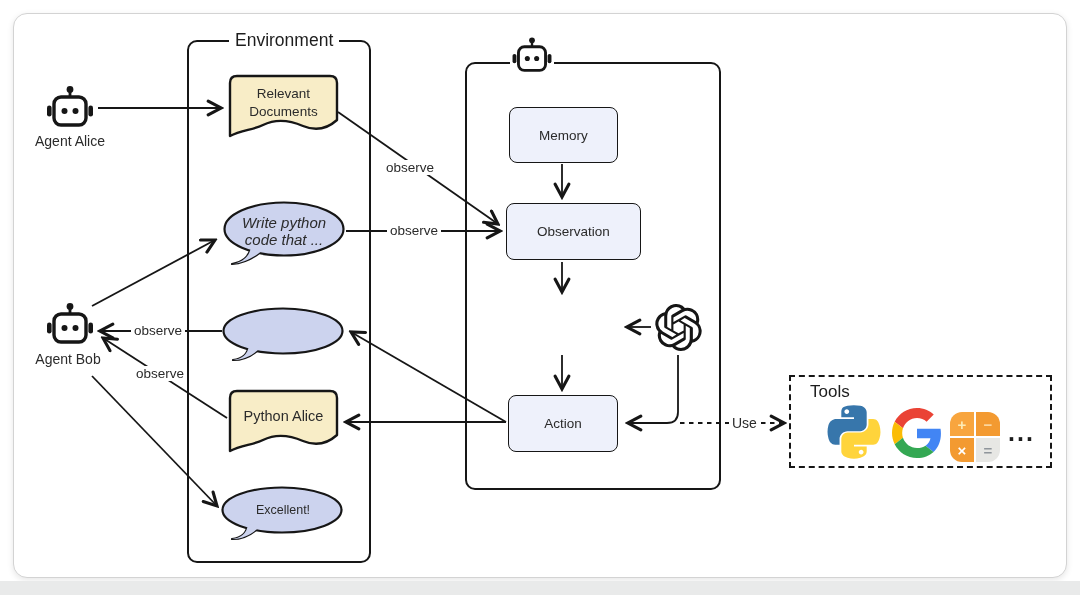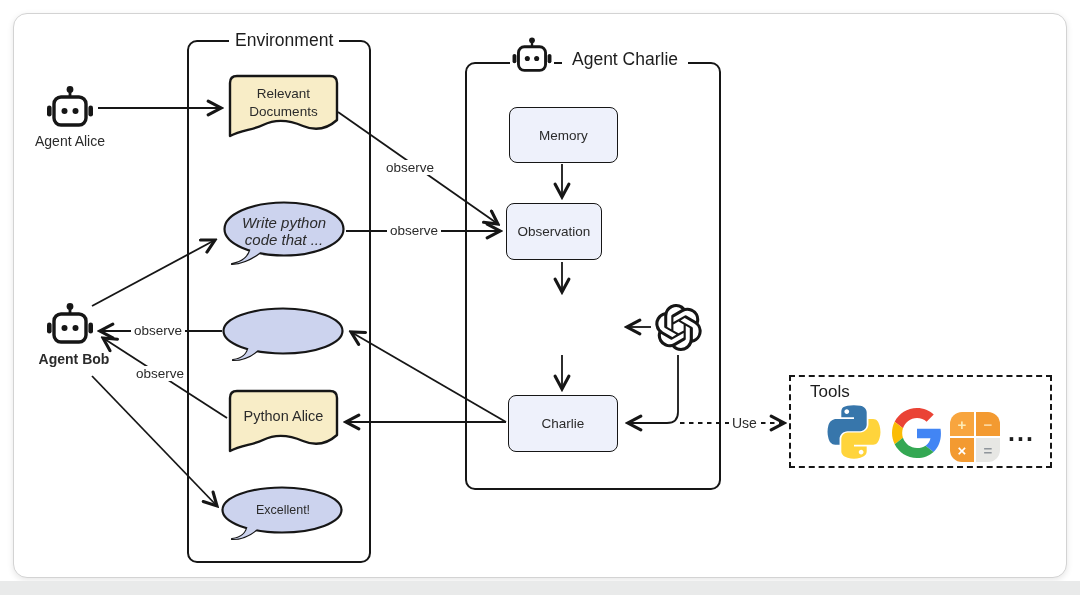--- a/index.html
+++ b/index.html
@@ -83,31 +83,30 @@
     <svg width="44" height="42" viewBox="0 0 52 46">
       <circle cx="26" cy="4.5" r="3.4" fill="#161616"></circle>
       <rect x="24.6" y="6.5" width="2.8" height="6" fill="#161616"></rect>
       <rect x="10" y="12" width="32" height="28" rx="7" fill="#fff" stroke="#161616" stroke-width="3.4"></rect>
       <circle cx="20.5" cy="26" r="3" fill="#161616"></circle>
       <circle cx="31.5" cy="26" r="3" fill="#161616"></circle>
       <rect x="3" y="20.5" width="4.6" height="11" rx="2.3" fill="#161616"></rect>
       <rect x="44.4" y="20.5" width="4.6" height="11" rx="2.3" fill="#161616"></rect>
     </svg>
   </div>
-  <div class="group-title" style="left:562px;top:49px;padding:0 10px;">Agent Charlie</div>
   <div class="group-title" style="left:804px;top:382px;background:transparent;font-size:17px;">Tools</div>
 
   <div class="process" style="left:509px;top:107px;width:109px;height:56px;">
       <span>Memory</span>
     </div>
-  <div class="process" style="left:506px;top:203px;width:96px;height:57px;">
+  <div class="process" style="left:506px;top:203px;width:135px;height:57px;">
       <span>Observation</span>
     </div>
   <div class="process" style="left:508px;top:395px;width:110px;height:57px;">
-      <span>Charlie</span>
+      <span>Action</span>
     </div>
 
   <div class="shape" style="left:227px;top:73px;">
     <svg width="113" height="70" viewBox="0 0 113 70">
       <path d="M10 3 H103 Q110 3 110 10 V47 C100 56 88 58 76 53 C60 46 48 46 36 52 C26 57 14 57 3 63 V10 Q3 3 10 3 Z" style="fill:var(--document-fill,#f8edc7)" stroke="#161616" stroke-width="2.4" stroke-linejoin="round"></path>
     </svg>
   </div>
   <div class="doc-text" style="left:227px;top:85px;width:113px;text-align:center;">
     <div>Relevant</div>
     <div>Documents</div>
@@ -166,21 +165,21 @@
     <svg width="52" height="46" viewBox="0 0 52 46">
       <circle cx="26" cy="4.5" r="3.4" fill="#161616"></circle>
       <rect x="24.6" y="6.5" width="2.8" height="6" fill="#161616"></rect>
       <rect x="10" y="12" width="32" height="28" rx="7" fill="#fff" stroke="#161616" stroke-width="3.4"></rect>
       <circle cx="20.5" cy="26" r="3" fill="#161616"></circle>
       <circle cx="31.5" cy="26" r="3" fill="#161616"></circle>
       <rect x="3" y="20.5" width="4.6" height="11" rx="2.3" fill="#161616"></rect>
       <rect x="44.4" y="20.5" width="4.6" height="11" rx="2.3" fill="#161616"></rect>
     </svg>
   </div>
-  <div class="agent-label" style="left:24px;top:351px;width:100px;font-weight:bold;">Agent Bob</div>
+  <div class="agent-label" style="left:18px;top:351px;width:100px;">Agent Bob</div>
 
   <div class="shape" style="left:655px;top:304px;background:#fff;">
     <svg width="47" height="47" viewBox="0 0 24 24">
       <path fill="#161616" d="M22.2819 9.8211a5.9847 5.9847 0 0 0-.5157-4.9108 6.0462 6.0462 0 0 0-6.5098-2.9A6.0651 6.0651 0 0 0 4.9807 4.1818a5.9847 5.9847 0 0 0-3.9977 2.9 6.0462 6.0462 0 0 0 .7427 7.0966 5.98 5.98 0 0 0 .511 4.9107 6.051 6.051 0 0 0 6.5146 2.9001A5.9847 5.9847 0 0 0 13.2599 24a6.0557 6.0557 0 0 0 5.7718-4.2058 5.9894 5.9894 0 0 0 3.9977-2.9001 6.0557 6.0557 0 0 0-.7475-7.073zm-9.022 12.6081a4.4755 4.4755 0 0 1-2.8764-1.0408l.1419-.0804 4.7783-2.7582a.7948.7948 0 0 0 .3927-.6813v-6.7369l2.02 1.1686a.071.071 0 0 1 .038.052v5.5826a4.504 4.504 0 0 1-4.4945 4.4944zm-9.6607-4.1254a4.4708 4.4708 0 0 1-.5346-3.0137l.142.0852 4.783 2.7582a.7712.7712 0 0 0 .7806 0l5.8428-3.3685v2.3324a.0804.0804 0 0 1-.0332.0615L9.74 19.9502a4.4992 4.4992 0 0 1-6.1408-1.6464zM2.3408 7.8956a4.485 4.485 0 0 1 2.3655-1.9728V11.6a.7664.7664 0 0 0 .3879.6765l5.8144 3.3543-2.0201 1.1685a.0757.0757 0 0 1-.071 0l-4.8303-2.7865A4.504 4.504 0 0 1 2.3408 7.8956zm16.5963 3.8558L13.1038 8.364 15.1192 7.2a.0757.0757 0 0 1 .071 0l4.8303 2.7913a4.4944 4.4944 0 0 1-.6765 8.1042v-5.6772a.79.79 0 0 0-.407-.667zm2.0107-3.0231l-.142-.0852-4.7735-2.7818a.7759.7759 0 0 0-.7854 0L9.409 9.2297V6.8974a.0662.0662 0 0 1 .0284-.0615l4.8303-2.7866a4.4992 4.4992 0 0 1 6.6802 4.66zM8.3065 12.863l-2.02-1.1638a.0804.0804 0 0 1-.038-.0567V6.0742a4.4992 4.4992 0 0 1 7.3757-3.4537l-.142.0805L8.704 5.459a.7948.7948 0 0 0-.3927.6813zm1.0976-2.3654l2.602-1.4998 2.6069 1.4998v2.9994l-2.5974 1.4997-2.6067-1.4997Z"></path>
     </svg>
   </div>
 
   <div class="shape" style="left:826px;top:404px;">
     <svg width="56" height="56" viewBox="0 0 128 128">
       <path fill="#3776AB" d="M49.33 62h29.159C86.606 62 93 55.132 93 46.981V19.183c0-7.912-6.632-13.856-14.555-15.176-5.014-.835-10.195-1.215-15.187-1.191-4.99.023-9.612.448-13.805 1.191C37.098 6.188 35 10.758 35 19.183V30h29v4H23.776c-8.484 0-15.914 5.108-18.237 14.811-2.681 11.12-2.8 18.035 0 29.653C7.614 87.076 12.569 93 21.054 93H31V79.952C31 70.315 39.428 62 49.33 62zm-1.838-39.11c-3.026 0-5.478-2.479-5.478-5.545 0-3.079 2.451-5.581 5.478-5.581 3.015 0 5.479 2.502 5.479 5.581-.001 3.066-2.465 5.545-5.479 5.545z"></path>

